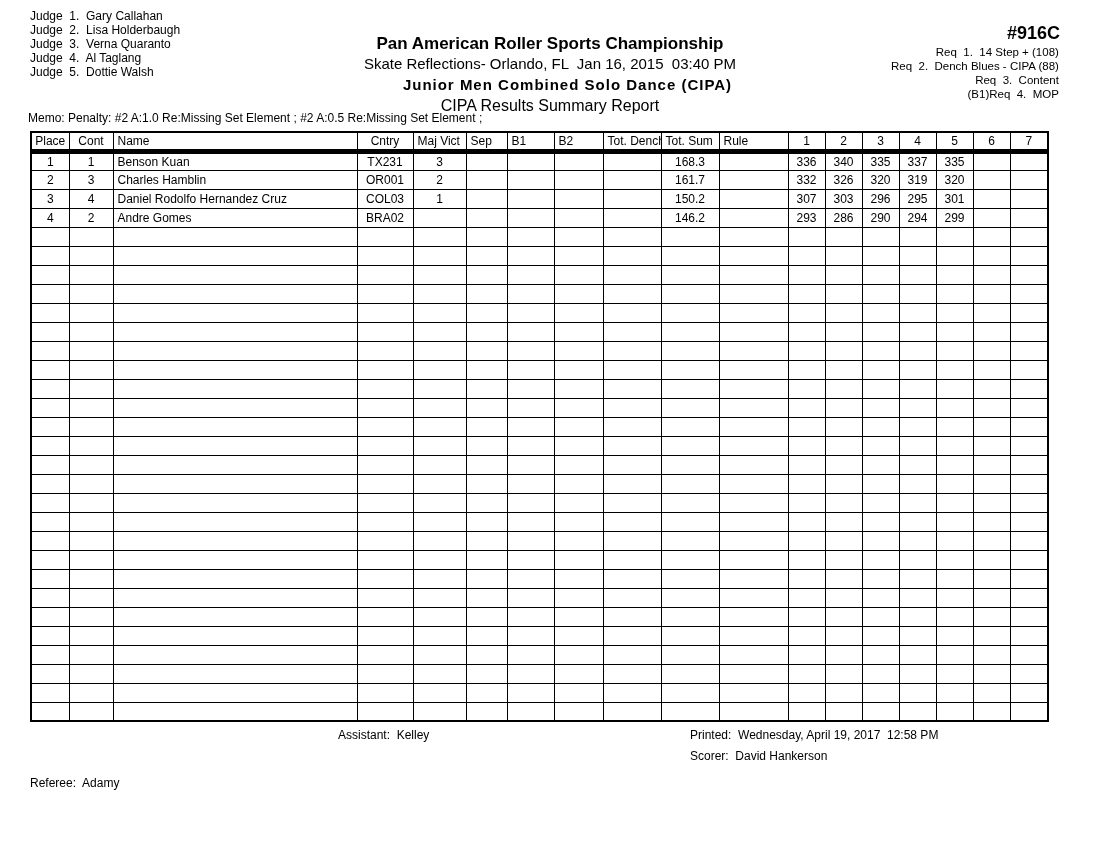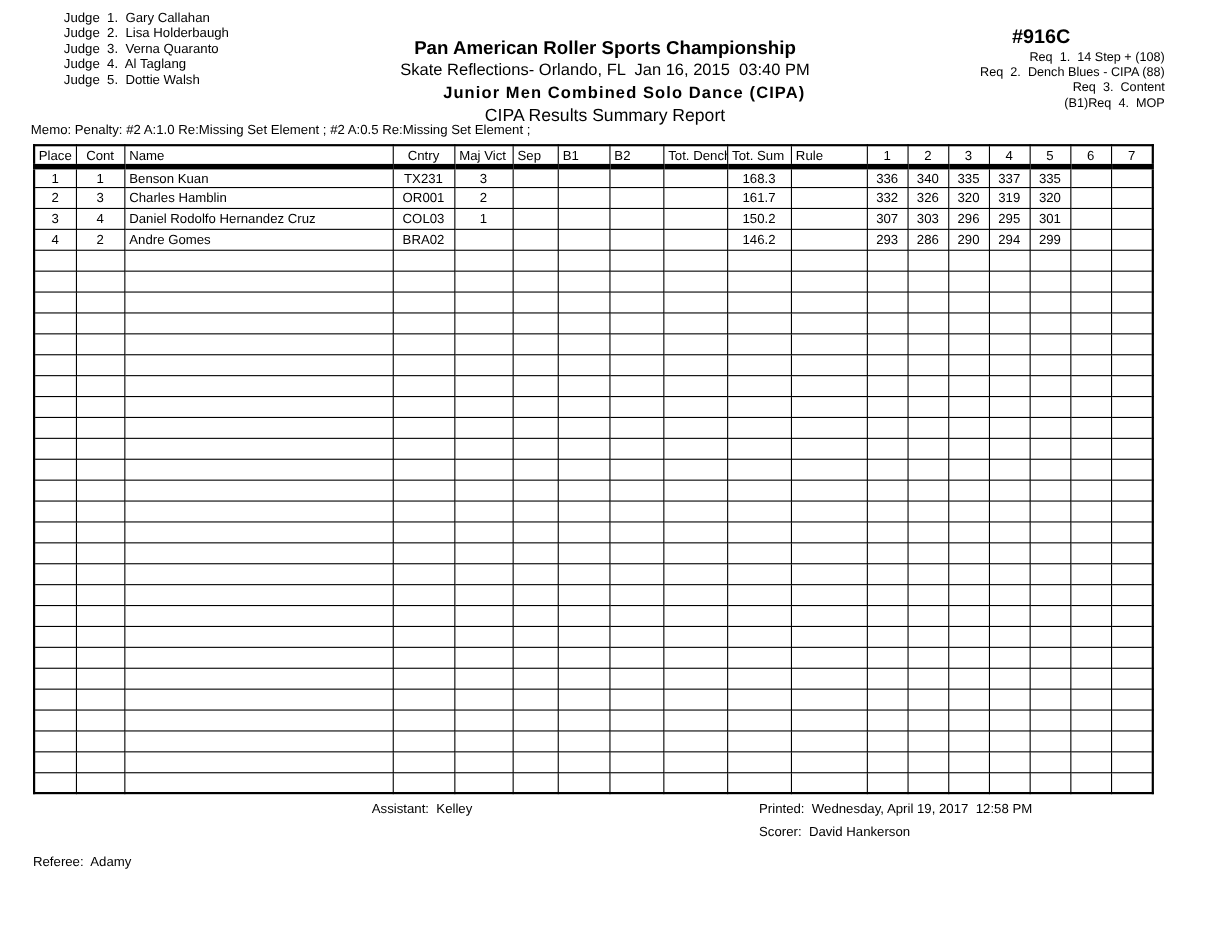--- a/index.html
+++ b/index.html
@@ -7,31 +7,31 @@
   body {
     width: 1100px; height: 850px;
     position: relative;
     overflow: hidden;
     font-family: "Liberation Sans", sans-serif;
     color: #000000;
   }
   .pre { white-space: pre; }
 
   
-  .judges { position: absolute; left: 30px; top: 9px; font-size: 12px; line-height: 14px; margin-left: 28px; }
+  .judges { position: absolute; left: 30px; top: 9px; font-size: 12px; line-height: 14px; }
 
   
   .title-block { position: absolute; left: 0; top: 0; width: 1100px; text-align: center; }
   .championship-title { padding-top: 34px; font-size: 17px; font-weight: bold; line-height: 20px; }
   .venue-line { font-size: 15px; line-height: 19px; white-space: pre; }
   .event-title { font-size: 15px; font-weight: bold; letter-spacing: 1px; line-height: 23px; padding-left: 35px; }
   .report-title { font-size: 16px; line-height: 20px; }
 
   
-  .event-number { position: absolute; left: 920px; top: 23px; width: 140px; text-align: left;
+  .event-number { position: absolute; left: 920px; top: 23px; width: 140px; text-align: right;
                   font-size: 18px; font-weight: bold; }
   .req-list { position: absolute; left: 858px; top: 45px; font-size: 11.5px; line-height: 14px; text-align: right; }
   .req-line { white-space: pre; }
   .req-prefix { display: inline-block; width: 33px; white-space: pre; }
 
   
   .memo { position: absolute; left: 28px; top: 111px; font-size: 12px; white-space: pre; }
 
   
   table.results {

